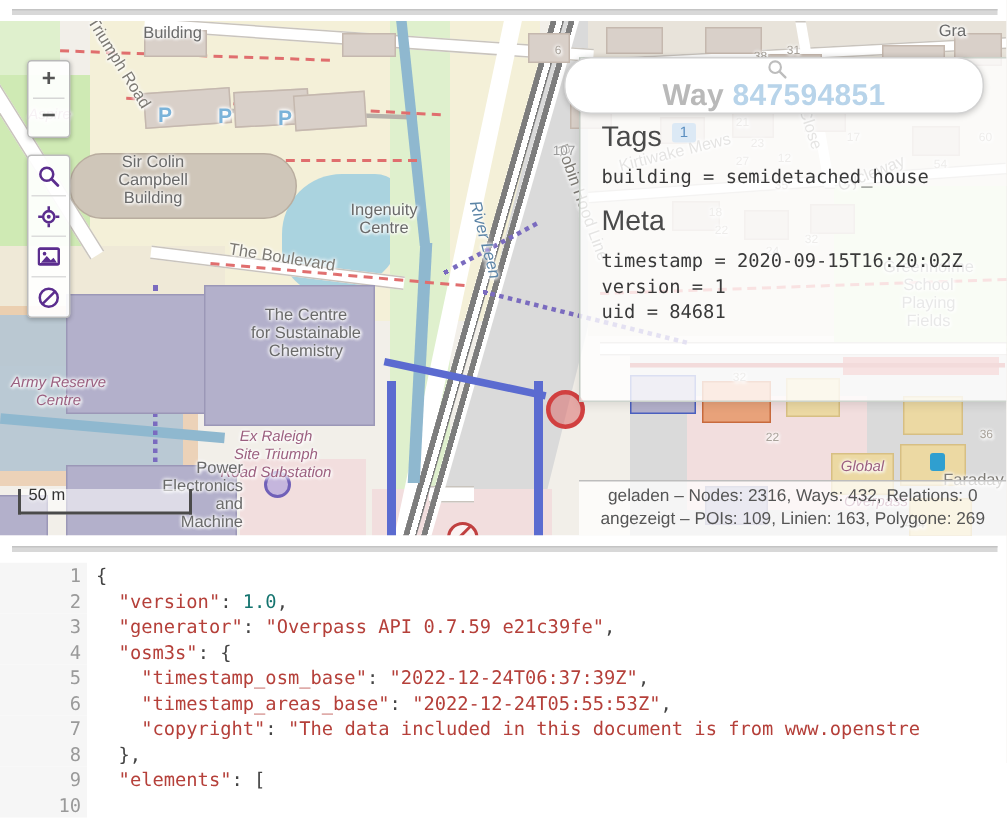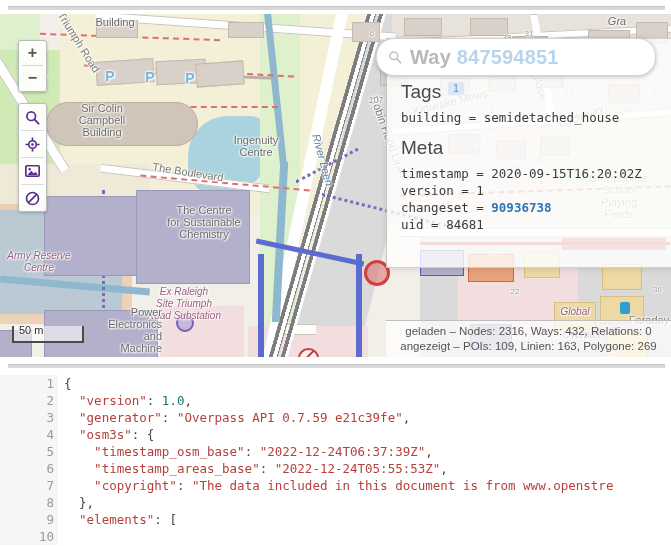--- a/index.html
+++ b/index.html
@@ -70,21 +70,21 @@
 
   
   .toolstrip{position:absolute;left:18px;top:89px;width:27px;
     background:rgba(255,255,255,.92);border:1px solid #bcbcbc;border-radius:3px;
     box-shadow:0 1px 3px rgba(0,0,0,.22);overflow:hidden;}
   .toolstrip .tb{height:26px;display:flex;align-items:center;justify-content:center;cursor:pointer;}
   .toolstrip .tsep{height:1px;background:#dcdcdc;margin:0 2px;}
 
   
   .scalebar{position:absolute;left:12px;bottom:14px;width:68px;height:15px;
-    border:2px solid #4a4a4a;border-top:none;background:rgba(255,255,255,.55);}
+    border:2px solid #4a4a4a;border-top:none;background:rgba(255,255,255,.55);padding-left:44px;}
   .scalebar span{position:absolute;left:5px;top:-2px;font-size:11px;color:#333;
     text-shadow:0 0 3px #fff,0 0 3px #fff;}
 
   
   .marker{position:absolute;width:20px;height:20px;border-radius:50%;
     border:3px solid #d14040;background:rgba(218,110,110,.55);}
   .nomark{position:absolute;width:17px;height:17px;border-radius:50%;
     border:2px solid #c04040;background:rgba(255,255,255,.6);}
   .nomark:after{content:"";position:absolute;left:-1px;top:6px;width:17px;height:2px;
     background:#c04040;transform:rotate(-45deg);}
@@ -92,21 +92,21 @@
     border:2px solid #7060b8;background:rgba(160,150,220,.55);}
   .busicon{position:absolute;width:10px;height:12px;background:#2f9fd0;border-radius:2px;}
 
   
   .panel{position:absolute;left:386px;top:24px;width:285px;height:228px;
     background:rgba(255,255,255,.80);border:1px solid rgba(190,200,190,.75);
     border-left:1px solid rgba(180,190,180,.8);
     box-shadow:0 2px 6px rgba(0,0,0,.10);}
   .searchwrap{position:absolute;left:376px;top:24px;width:278px;height:36px;
     background:#fff;border:1px solid #d2d2d2;border-radius:18px;
-    box-shadow:0 1px 4px rgba(0,0,0,.22);display:flex;align-items:center;}
+    box-shadow:0 1px 4px rgba(0,0,0,.22);display:flex;align-items:center;flex-direction:column;}
   .searchwrap .sicon{margin-left:11px;margin-right:8px;display:flex;}
   .searchtext{font-size:20px;font-weight:bold;letter-spacing:.2px;}
   .searchtext .kw{color:#b9b9b9;}
   .searchtext .id{color:#b8d4ea;}
 
   .sect{font-size:19px;color:#4a4a4a;font-weight:normal;margin:0;}
   .badge{display:inline-block;background:#dce9f5;color:#5b8fc0;font-size:10px;
     padding:1px 5px;border-radius:2px;vertical-align:6px;margin-left:7px;
     font-family:"Liberation Sans",sans-serif;}
   .kv{font-family:"DejaVu Sans Mono","Liberation Mono",monospace;font-size:12.5px;
@@ -264,21 +264,21 @@
           <div class="lbl dim" style="left: 572px; top: 158px; width: 94px;">Greenholme
 School
 Playing
 Fields</div>
           <div class="lbl poi" style="left: 548px; top: 292px; width: 54px;">Global</div>
           <div class="lbl poi" style="left: 556px; top: 315px; width: 56px;">Overpass</div>
           <div class="lbl rdnm" style="left: 404px; top: 82px; width: 92px; transform: rotate(-14deg);">Kirtiwake Mews</div>
           <div class="lbl rdnm" style="left: 520px; top: 66px; width: 40px; transform: rotate(72deg);">Close</div>
           <div class="lbl rdnm" style="left: 552px; top: 96px; width: 58px; transform: rotate(-22deg);">Cycleway</div>
           <div class="lbl rdnm" style="left: 624px; top: 300px; width: 50px;">Faraday</div>
-          <div class="lbl" style="left: 602px; top: 1px; width: 30px; font-style: italic;">Gra</div>
+          <div class="lbl" style="left: 620px; top: 1px; width: 30px;">Gra</div>
           <div class="lbl addr" style="left: 366px; top: 14px; width: 12px;">6</div>
           <div class="lbl addr" style="left: 522px; top: 14px; width: 14px;">31</div>
           <div class="lbl addr" style="left: 500px; top: 18px; width: 14px;">38</div>
           <div class="lbl addr" style="left: 488px; top: 62px; width: 14px;">21</div>
           <div class="lbl addr" style="left: 498px; top: 76px; width: 14px;">23</div>
           <div class="lbl addr" style="left: 488px; top: 88px; width: 14px;">27</div>
           <div class="lbl addr" style="left: 516px; top: 86px; width: 14px;">12</div>
           <div class="lbl addr" style="left: 562px; top: 72px; width: 14px;">17</div>
           <div class="lbl addr" style="left: 470px; top: 122px; width: 14px;">18</div>
           <div class="lbl addr" style="left: 474px; top: 134px; width: 14px;">22</div>
@@ -345,21 +345,20 @@
           </div>
           <div id="tags-list" style="margin-top:6px;">
               <div class="kv"><span>building</span><span> = </span><span>semidetached_house</span></div>
             </div>
         </div>
         <div style="position:absolute;left:14px;top:98px;">
           <div class="sect">Meta</div>
           <div id="meta-list" style="margin-top:6px;">
               <div class="kv"><span>timestamp</span><span> = </span><span>2020-09-15T16:20:02Z</span></div>
               <div class="kv"><span>version</span><span> = </span><span>1</span></div>
-              <div class="kv"><span>changeset</span><span> = </span><span class="hl">90936738</span></div>
               <div class="kv"><span>uid</span><span> = </span><span>84681</span></div>
             </div>
         </div>
       </div>
 
       <div class="searchwrap">
         <span class="sicon">
           <svg width="14" height="14" viewBox="0 0 16 16">
               <circle cx="6.6" cy="6.6" r="4.4" fill="none" stroke="#bdbdbd" stroke-width="1.6"></circle>
               <line x1="10" y1="10" x2="14.4" y2="14.4" stroke="#bdbdbd" stroke-width="1.8" stroke-linecap="round"></line>

